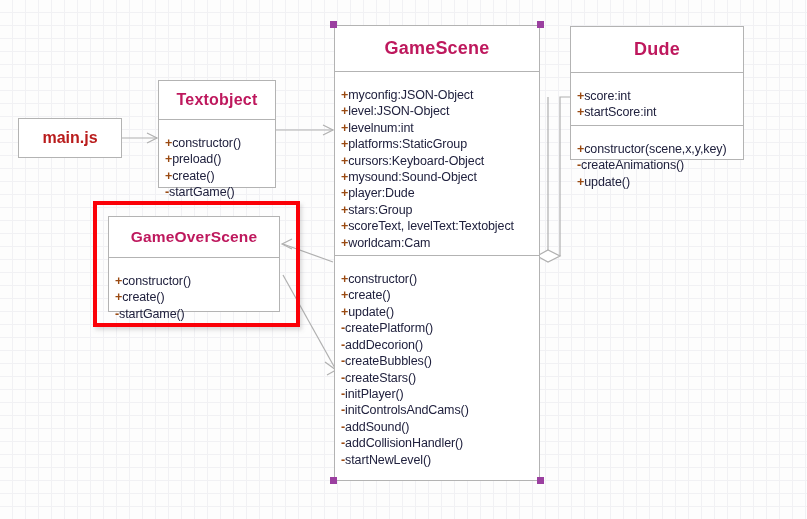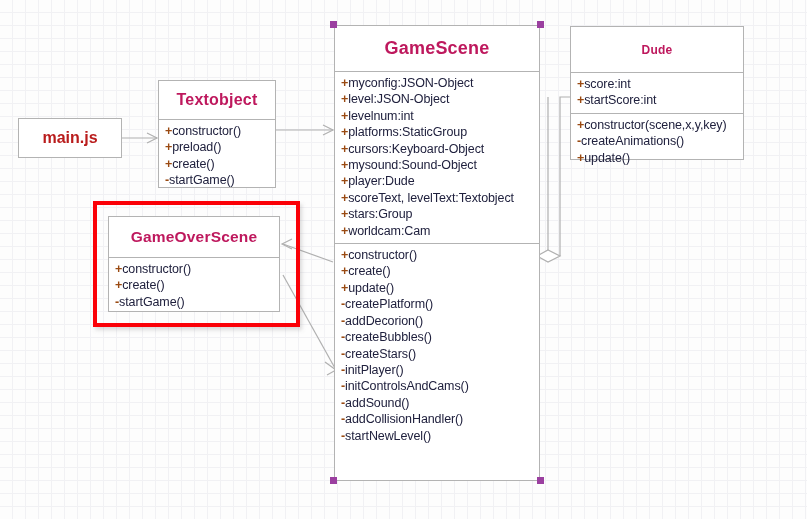--- a/index.html
+++ b/index.html
@@ -35,21 +35,21 @@
     text-align: center;
     letter-spacing: 0.2px;
     box-sizing: border-box;
     display: flex;
     align-items: center;
     justify-content: center;
   }
   .uml-compartment {
     border-top: 1px solid #b3b3b3;
     box-sizing: border-box;
-    padding: 3px 0 4px 6px;
+    padding: 15px 0 4px 6px;
   }
 
   .member {
     font-size: 12.5px;
     line-height: 16.4px;
     color: #20213e;
     white-space: nowrap;
     letter-spacing: -0.1px;
   }
   .vis {
@@ -169,22 +169,22 @@
   <div class="uml-box" style="left:334px; top:25px; width:206px; height:456px;">
     <div class="uml-title" style="height:45px; font-size:18px;">GameScene</div>
     <div class="uml-compartment">
         <div class="member"><span class="vis">+</span>myconfig:JSON-Object</div>
         <div class="member"><span class="vis">+</span>level:JSON-Object</div>
         <div class="member"><span class="vis">+</span>levelnum:int</div>
         <div class="member"><span class="vis">+</span>platforms:StaticGroup</div>
         <div class="member"><span class="vis">+</span>cursors:Keyboard-Object</div>
         <div class="member"><span class="vis">+</span>mysound:Sound-Object</div>
         <div class="member"><span class="vis">+</span>player:Dude</div>
+        <div class="member"><span class="vis">+</span>stars:Group</div>
         <div class="member"><span class="vis">+</span>scoreText, levelText:Textobject</div>
-        <div class="member"><span class="vis">+</span>stars:Group</div>
         <div class="member"><span class="vis">+</span>worldcam:Cam</div>
       </div>
     <div class="uml-compartment">
         <div class="member"><span class="vis">+</span>constructor()</div>
         <div class="member"><span class="vis">+</span>create()</div>
         <div class="member"><span class="vis">+</span>update()</div>
         <div class="member"><span class="vis">-</span>createPlatform()</div>
         <div class="member"><span class="vis">-</span>addDecorion()</div>
         <div class="member"><span class="vis">-</span>createBubbles()</div>
         <div class="member"><span class="vis">-</span>createStars()</div>
@@ -195,21 +195,21 @@
         <div class="member"><span class="vis">-</span>startNewLevel()</div>
       </div>
   </div>
 
   <div class="handle" style="left:330px; top:21px;"></div>
   <div class="handle" style="left:537px; top:21px;"></div>
   <div class="handle" style="left:330px; top:477px;"></div>
   <div class="handle" style="left:537px; top:477px;"></div>
 
   <div class="uml-box" style="left:570px; top:26px; width:174px; height:134px;">
-    <div class="uml-title" style="height:45px; font-size:12px;">Dude</div>
+    <div class="uml-title" style="height:45px; font-size:18px;">Dude</div>
     <div class="uml-compartment">
         <div class="member"><span class="vis">+</span>score:int</div>
         <div class="member"><span class="vis">+</span>startScore:int</div>
       </div>
     <div class="uml-compartment">
         <div class="member"><span class="vis">+</span>constructor(scene,x,y,key)</div>
         <div class="member"><span class="vis">-</span>createAnimations()</div>
         <div class="member"><span class="vis">+</span>update()</div>
       </div>
   </div>

